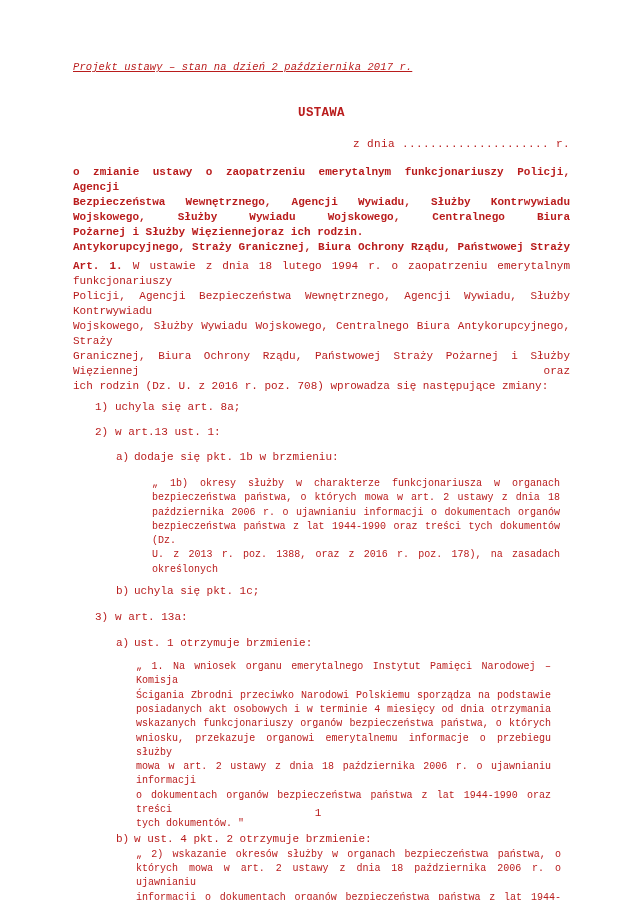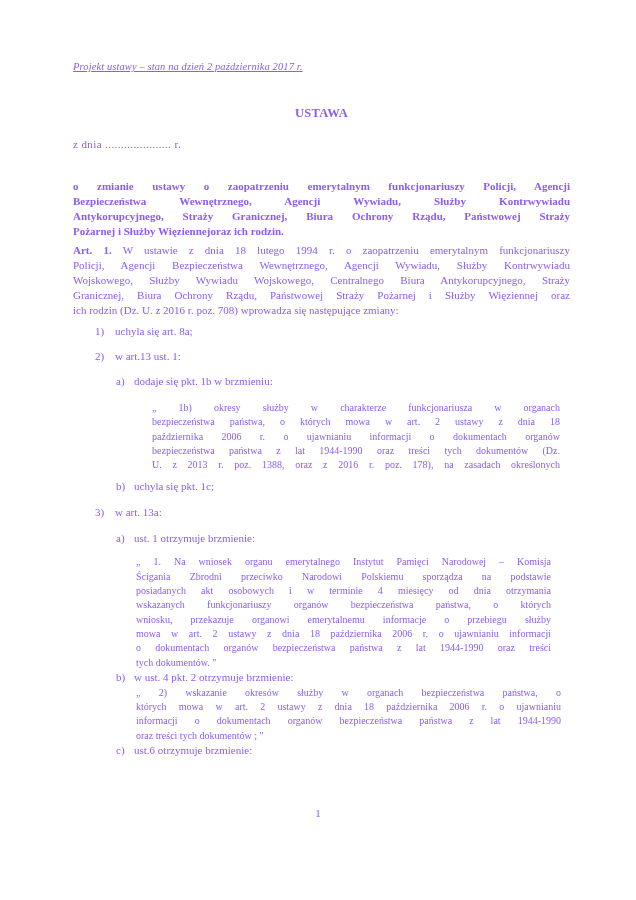--- a/index.html
+++ b/index.html
@@ -1,22 +1,22 @@
 <!DOCTYPE html>
 <html lang="pl"><head>
 <meta charset="utf-8">
 <style>
   html, body { margin: 0; padding: 0; background: #ffffff; }
   .page {
     position: relative;
     width: 636px;
     height: 900px;
     background: #ffffff;
-    font-family: Liberation Serif, serif;
-    color: #8b5cf6;
+    font-family: Liberation Mono, monospace;
+    color: #b91c1c;
     overflow: hidden;
   }
   .content {
     position: absolute;
     left: 73px;
     top: 60px;
     width: 497px;
     font-size: 11px;
   }
   .header-note {
@@ -29,28 +29,28 @@
   .title {
     margin-top: 32px;
     text-align: center;
     font-weight: bold;
     font-size: 12.5px;
     line-height: 15px;
     letter-spacing: 0.3px;
   }
   .dateline {
     margin-top: 16px;
-    text-align: left;
+    text-align: right;
     line-height: 15px;
     letter-spacing: 0.4px;
   }
   .para .pline { line-height: 15px; }
   .jl { text-align: justify; text-align-last: justify; }
   .ll { text-align: left; }
-  .lead { margin-top: 27px; font-weight: bold; }
+  .lead { margin-top: 13px; font-weight: bold; }
   .art  { margin-top: 4px; }
   .li { display: flex; line-height: 15px; }
   .li .mk { flex: none; }
   .l1 { margin-left: 22px; }
   .l1 .mk { width: 20px; }
   .l2 { margin-left: 43px; }
   .l2 .mk { width: 18px; }
   #li-1  { margin-top: 6px; }
   #li-2  { margin-top: 10px; }
   #li-2a { margin-top: 10px; }
@@ -82,22 +82,23 @@
 
     <div class="header-note">Projekt ustawy – stan na dzień 2 października 2017 r.</div>
 
     <div class="title">USTAWA</div>
 
     <div class="dateline">z dnia ..................... r.</div>
 
     <div class="para lead">
       <div class="pline jl">o zmianie ustawy o zaopatrzeniu emerytalnym funkcjonariuszy Policji, Agencji</div>
       <div class="pline jl">Bezpieczeństwa Wewnętrznego, Agencji Wywiadu, Służby Kontrwywiadu</div>
+      <div class="pline jl">Wojskowego, Służby Wywiadu Wojskowego, Centralnego Biura</div>
+      <div class="pline ll">Pożarnej i Służby Więziennejoraz ich rodzin.</div>
       <div class="pline jl">Antykorupcyjnego, Straży Granicznej, Biura Ochrony Rządu, Państwowej Straży</div>
-      <div class="pline ll">Pożarnej i Służby Więziennejoraz ich rodzin.</div>
     </div>
 
     <div class="para art">
       <div class="pline jl"><b>Art. 1.</b> <span>W ustawie z dnia 18 lutego 1994 r. o zaopatrzeniu emerytalnym funkcjonariuszy</span></div>
       <div class="pline jl">Policji, Agencji Bezpieczeństwa Wewnętrznego, Agencji Wywiadu, Służby Kontrwywiadu</div>
       <div class="pline jl">Wojskowego, Służby Wywiadu Wojskowego, Centralnego Biura Antykorupcyjnego, Straży</div>
       <div class="pline jl">Granicznej, Biura Ochrony Rządu, Państwowej Straży Pożarnej i Służby Więziennej oraz</div>
       <div class="pline ll">ich rodzin (Dz. U. z 2016 r. poz. 708) wprowadza się następujące zmiany:</div>
     </div>
 

